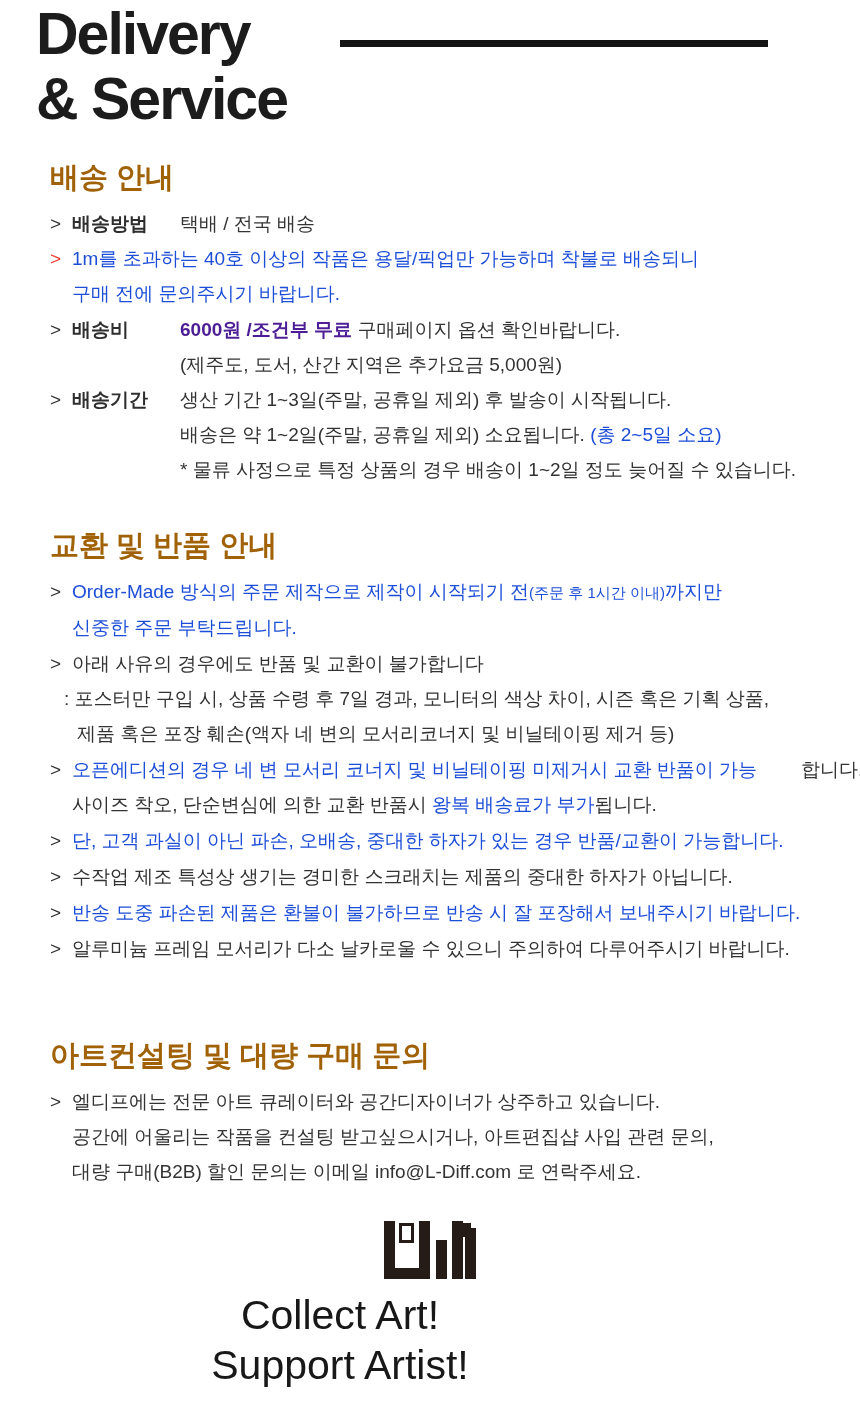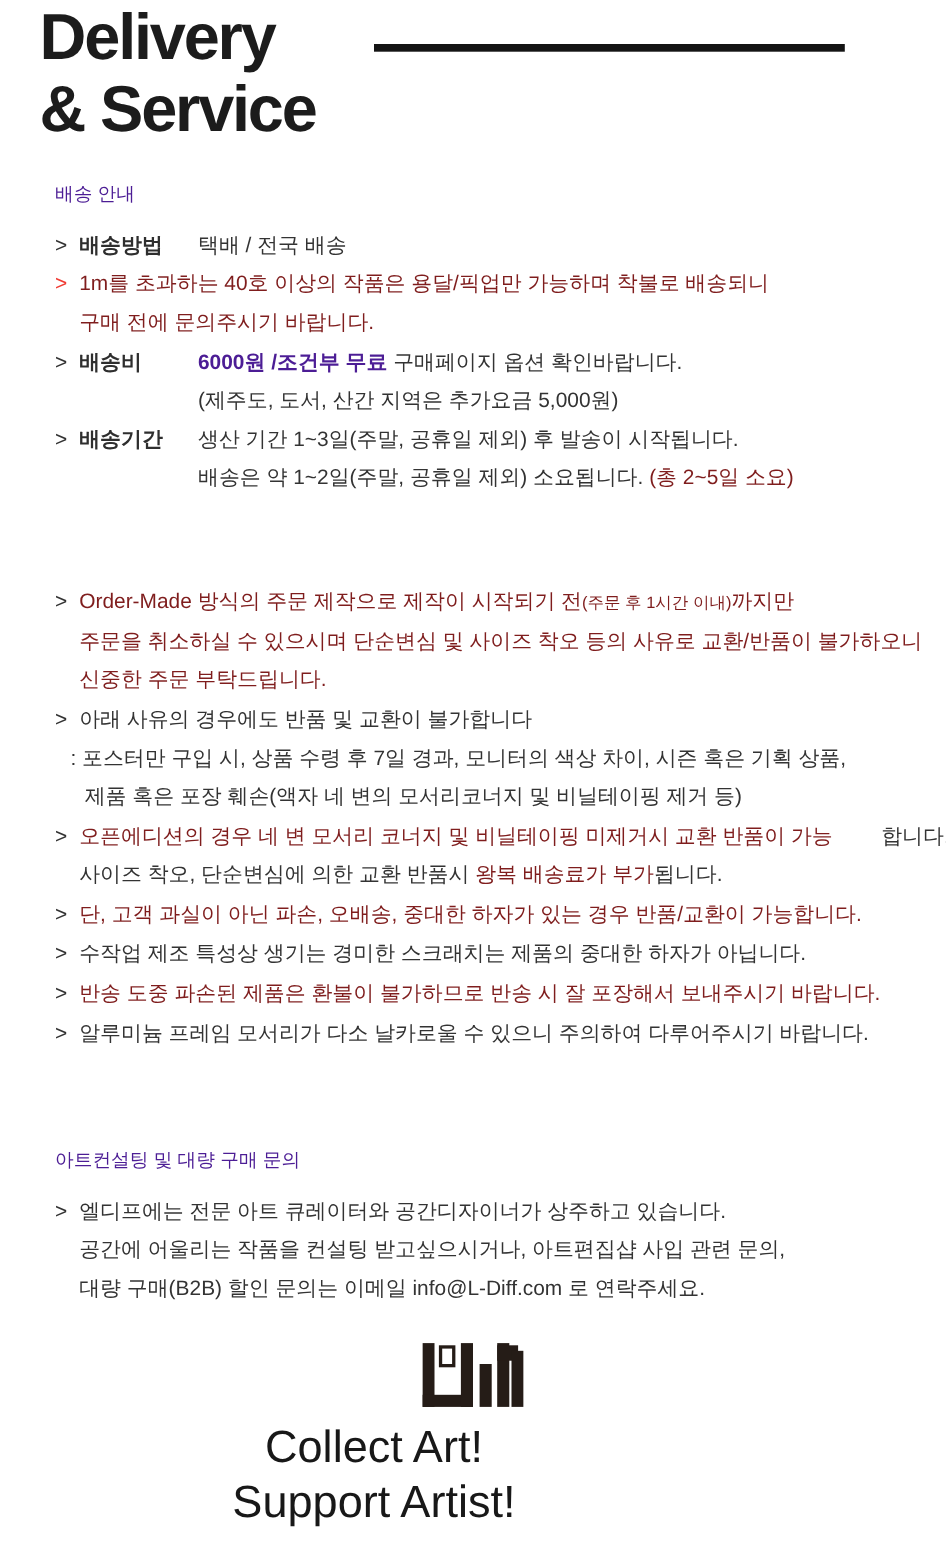--- a/index.html
+++ b/index.html
@@ -19,33 +19,33 @@
     letter-spacing: -2px; color: #1c1c1c;
   }
   .title-rule {
     position: absolute; left: 340px; top: 40px;
     width: 428px; height: 7px; background: #141414;
   }
 
   
   .section { position: absolute; left: 50px; width: 780px; }
   .section-heading {
-    font-size: 17px; font-weight: 400; color: #4c1d95;
+    font-size: 29px; font-weight: 700; color: #a16207;
     line-height: 30px; margin-bottom: 14px;
   }
   .line, .row { font-size: 19px; line-height: 35px; white-space: nowrap; color: #333; }
   .row { display: flex; }
   .marker { width: 22px; flex: 0 0 22px; color: #333; }
   .marker.red { color: #f03c34; }
   .label { width: 108px; flex: 0 0 108px; font-weight: 700; color: #2e2e2e; }
   .vgroup { flex: 1 1 auto; }
   .indent { padding-left: 22px; }
   .indent-sm { padding-left: 14px; }
   .indent-lg { padding-left: 27px; }
-  .red { color: #7f1d1d; }
+  .red { color: #1d4ed8; }
   .black { color: #333; margin-left: 44px; }
   .bold { font-weight: 700; color: #4c1d95; }
   .small { font-size: 15px; }
   .item { margin-bottom: 1px; }
 
   
   .logo-wrap {
     position: absolute; top: 1221px; left: 0; width: 860px;
     display: flex; justify-content: center;
   }
@@ -93,32 +93,33 @@
         <div class="line">(제주도, 도서, 산간 지역은 추가요금 5,000원)</div>
       </span>
     </div>
 
     <div class="row">
       <span class="marker">&gt;</span>
       <span class="label">배송기간</span>
       <span class="vgroup">
         <div class="line">생산 기간 1~3일(주말, 공휴일 제외) 후 발송이 시작됩니다.</div>
         <div class="line"><span>배송은 약 1~2일(주말, 공휴일 제외) 소요됩니다. </span><span class="red">(총 2~5일 소요)</span></div>
+        <div class="line">* 물류 사정으로 특정 상품의 경우 배송이 1~2일 정도 늦어질 수 있습니다.</div>
       </span>
     </div>
   </div>
 
   <div class="section" style="top:530px;">
+    <div class="section-heading">교환 및 반품 안내</div>
 
     <div class="item">
       <div class="row">
         <span class="marker">&gt;</span>
         <span><span class="red">Order-Made 방식의 주문 제작으로 제작이 시작되기 전</span><span class="red small">(주문 후 1시간 이내)</span><span class="red">까지만</span></span>
       </div>
-      <div class="line indent red">주문을 취소하실 수 있으시며 단순변심 및 사이즈 착오 등의 사유로 교환/반품이 불가하오니</div>
       <div class="line indent red">신중한 주문 부탁드립니다.</div>
     </div>
 
     <div class="item">
       <div class="row">
         <span class="marker">&gt;</span>
         <span>아래 사유의 경우에도 반품 및 교환이 불가합니다</span>
       </div>
       <div class="line indent-sm">: 포스터만 구입 시, 상품 수령 후 7일 경과, 모니터의 색상 차이, 시즌 혹은 기획 상품,</div>
       <div class="line indent-lg">제품 혹은 포장 훼손(액자 네 변의 모서리코너지 및 비닐테이핑 제거 등)</div>

